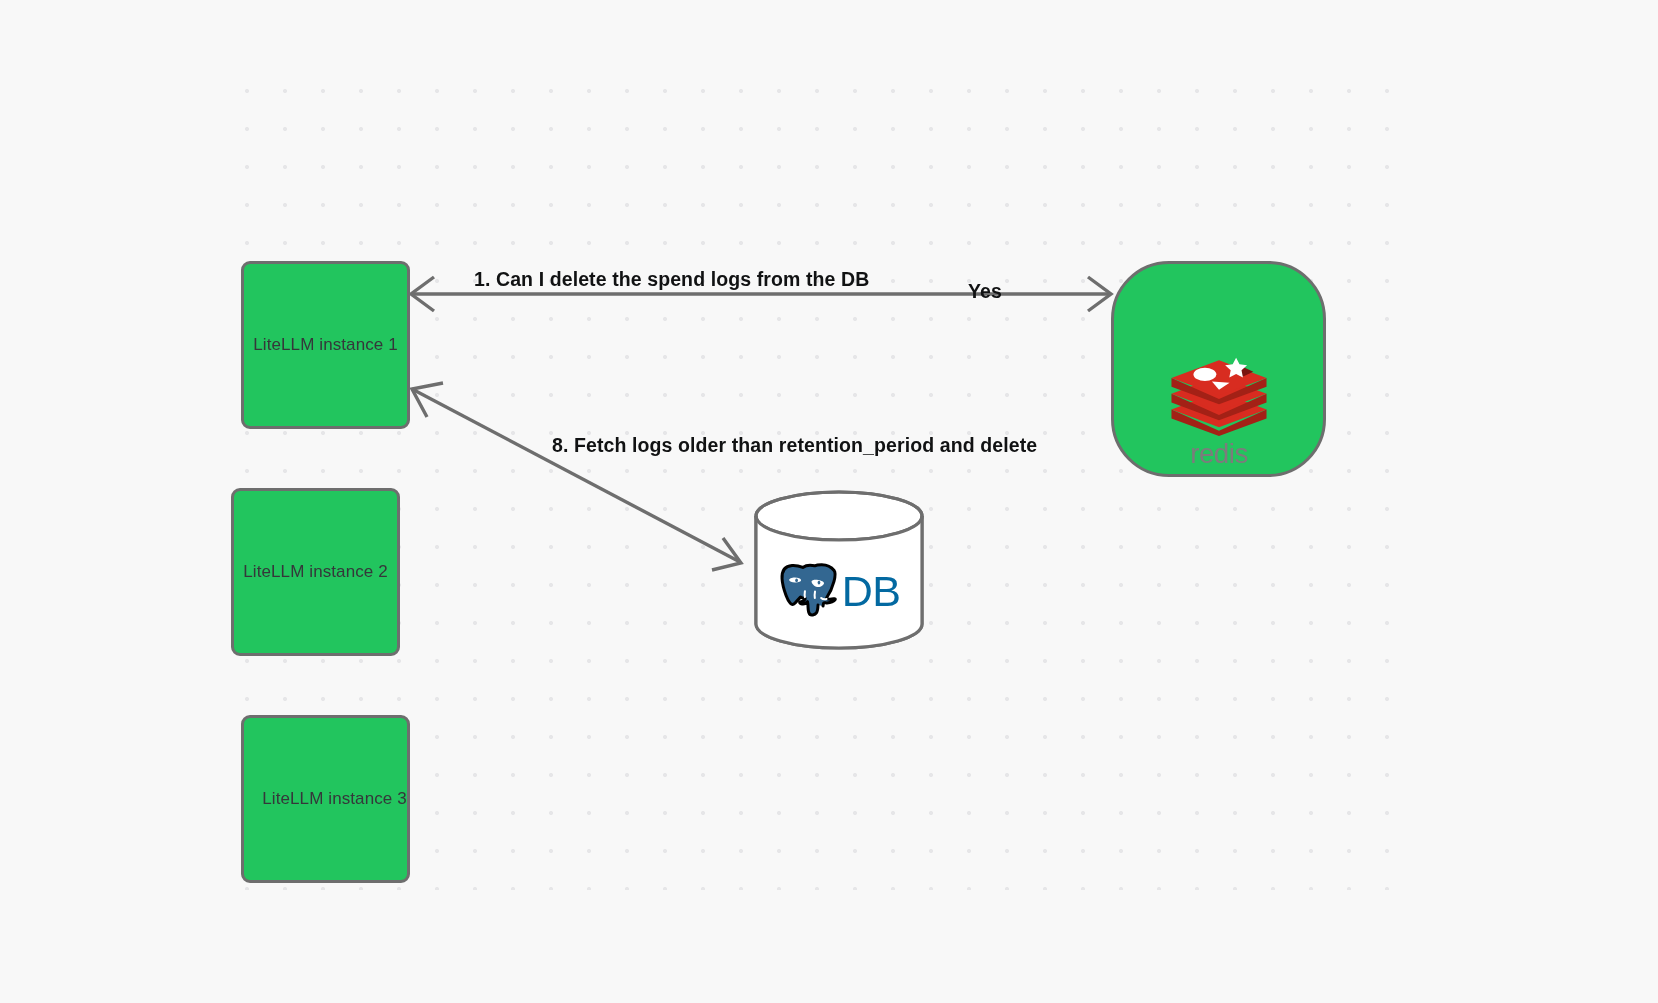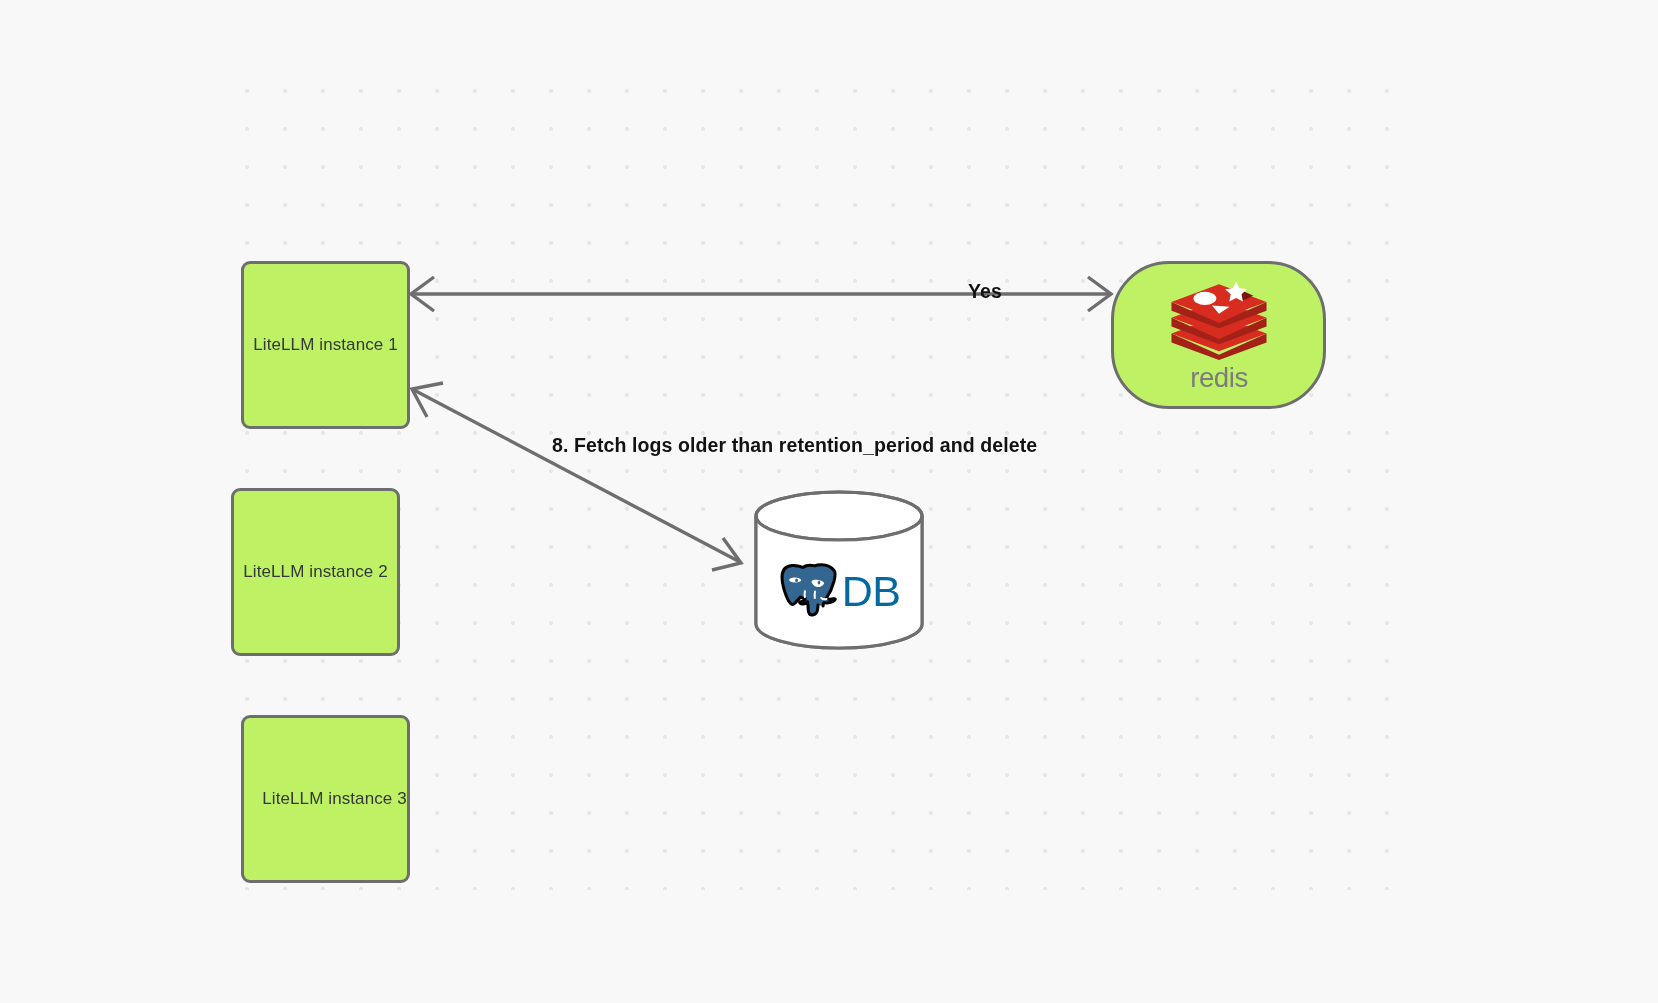--- a/index.html
+++ b/index.html
@@ -42,21 +42,21 @@
     top: 0;
     width: 1658px;
     height: 1003px;
     pointer-events: none;
   }
 
   
   .node {
     position: absolute;
     box-sizing: border-box;
-    background: #bef264;
+    background: #22c55e;
     border: 3px solid #6e6e6e;
   }
   .box-node {
     border-radius: 9px;
     display: flex;
     align-items: center;
     justify-content: center;
   }
   .box-label {
     font-size: 17px;
@@ -68,26 +68,26 @@
 
   #node-litellm-1 { left: 241px; top: 261px; width: 169px; height: 168px; }
   #node-litellm-2 { left: 231px; top: 488px; width: 169px; height: 168px; }
   #node-litellm-3 { left: 241px; top: 715px; width: 169px; height: 168px; padding-left: 18px; }
 
   
   #node-redis {
     left: 1111px;
     top: 261px;
     width: 215px;
-    height: 148px;
+    height: 216px;
     border-radius: 58px;
     display: flex;
     flex-direction: column;
     align-items: center;
-    justify-content: center;
+    justify-content: flex-end;
     gap: 2px;
   }
   .redis-logo {
     width: 108px;
     height: 88px;
     display: block;
   }
   .redis-wordmark {
     display: block;
     width: 124px;
@@ -235,18 +235,19 @@
           <path d="M27.8 33.2c-.5 3.6-.2 5.4 0 6.1"></path>
           <path d="M38.2 33.6c-.6 3.4-.5 5.5-.2 6.6"></path>
           <path d="M44.6 40.2c1.5 1.4 3.5 1.5 5.5 1.1"></path>
         </g>
       </svg>
 
       <span class="db-text">DB</span>
     </div>
   </div>
 
+  <div class="edge-label" id="label-step-1">1.  Can I delete the spend logs from the DB</div>
 
   <div class="edge-label" id="label-yes">Yes</div>
 
   <div class="edge-label" id="label-step-2">8.  Fetch logs older than retention_period and delete</div>
 
 </div>
 
 </body></html>

